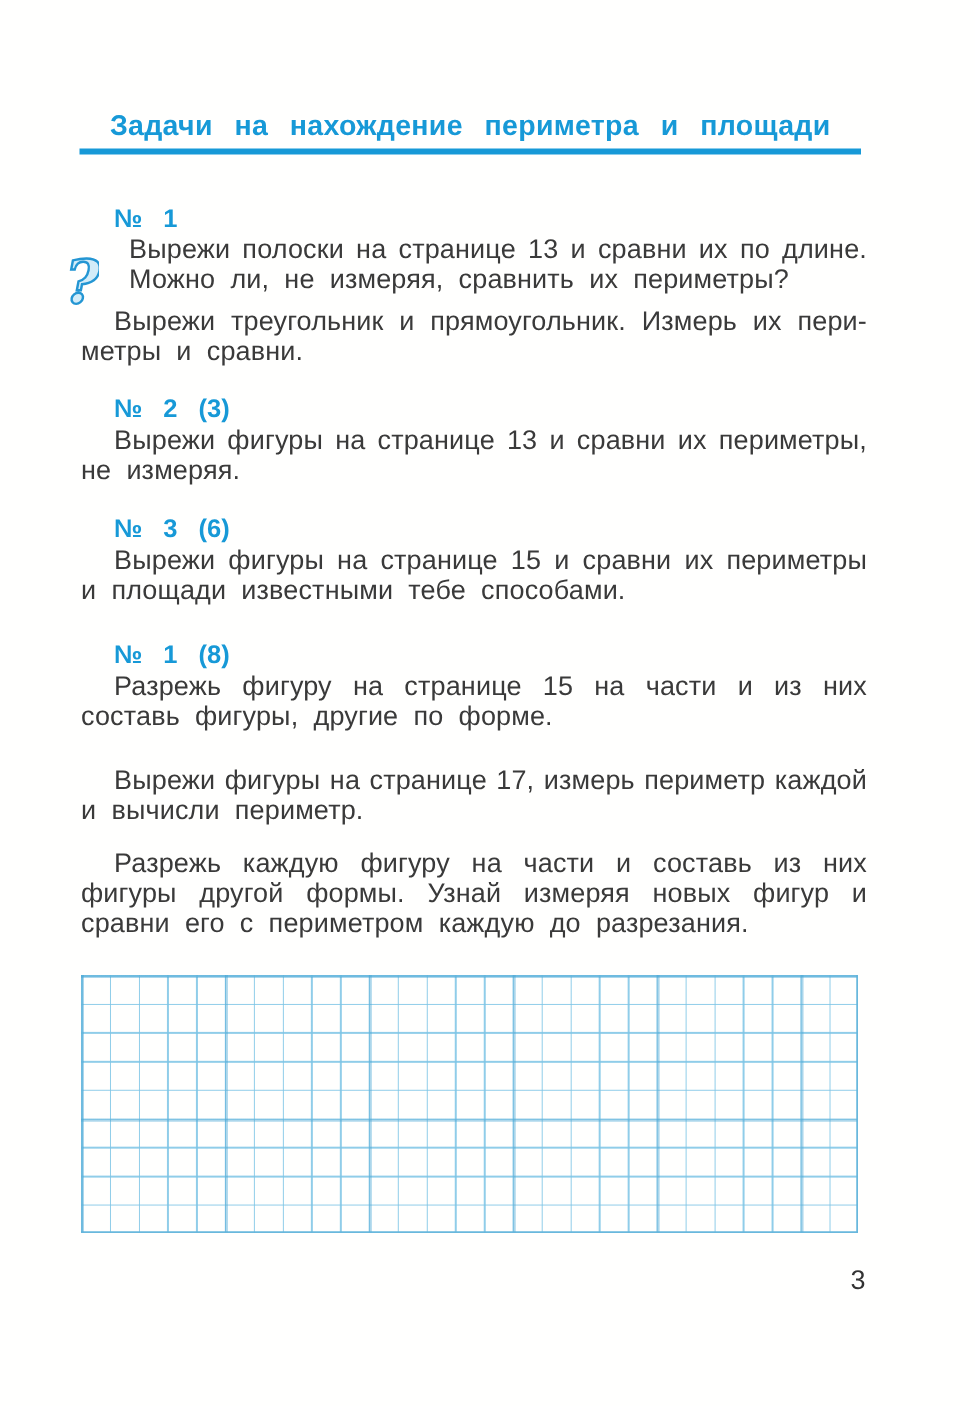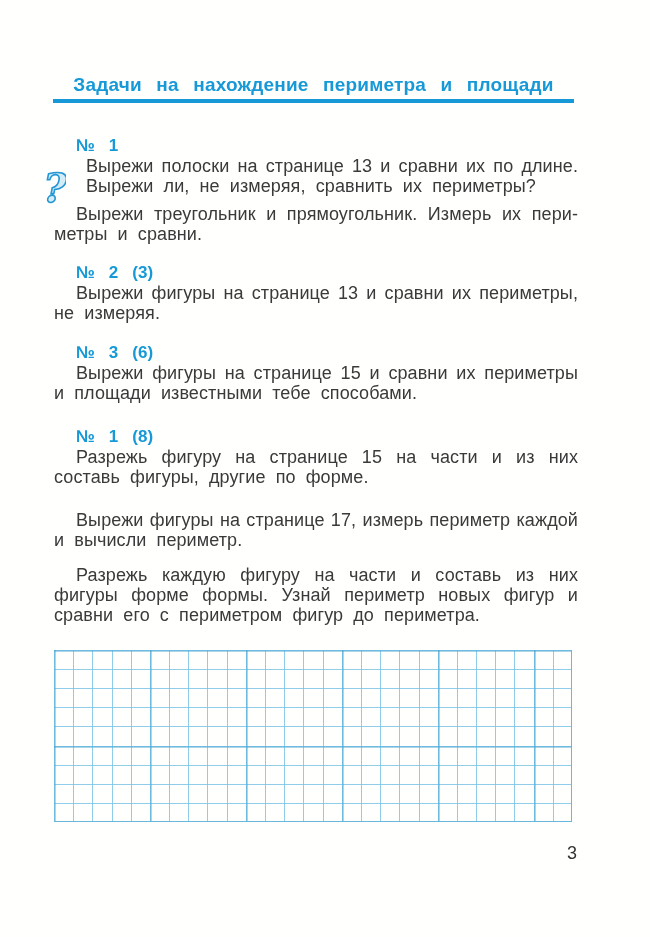--- a/index.html
+++ b/index.html
@@ -88,21 +88,21 @@
   </div>
 
   <svg class="q-icon" viewBox="0 0 22 42">
     <text x="11" y="34" text-anchor="middle" font-family="DejaVu Serif, serif" font-style="italic" font-weight="bold" font-size="40" fill="#d3ecf8" stroke="#2496d3" stroke-width="1.6">?</text>
   </svg>
 
   <div class="task" style="top:136px">
     <div class="task-head">№ 1</div>
     <div class="para icon-side">
       <div class="line jl">Вырежи полоски на странице 13 и сравни их по длине.</div>
-      <div class="line ll">Вырежи ли, не измеряя, сравнить их периметры?</div>
+      <div class="line ll">Можно ли, не измеряя, сравнить их периметры?</div>
     </div>
     <div class="para para-gap">
       <div class="line jl ind">Вырежи треугольник и прямоугольник. Измерь их пери-</div>
       <div class="line ll">метры и сравни.</div>
     </div>
   </div>
 
   <div class="task" style="top:263px">
     <div class="task-head">№ 2 (3)</div>
     <div class="para">
@@ -127,22 +127,22 @@
     </div>
   </div>
 
   <div class="task" style="top:510px">
     <div class="para">
       <div class="line jl ind">Вырежи фигуры на странице 17, измерь периметр каждой</div>
       <div class="line ll">и вычисли периметр.</div>
     </div>
     <div class="para para-gap2">
       <div class="line jl ind">Разрежь каждую фигуру на части и составь из них</div>
-      <div class="line jl">фигуры форме формы. Узнай периметр новых фигур и</div>
-      <div class="line ll">сравни его с периметром фигур до периметра.</div>
+      <div class="line jl">фигуры другой формы. Узнай измеряя новых фигур и</div>
+      <div class="line ll">сравни его с периметром каждую до разрезания.</div>
     </div>
   </div>
 
   <div class="grid-paper"></div>
 
   <div class="page-number">3</div>
 
 </div>
 
 </body></html>

